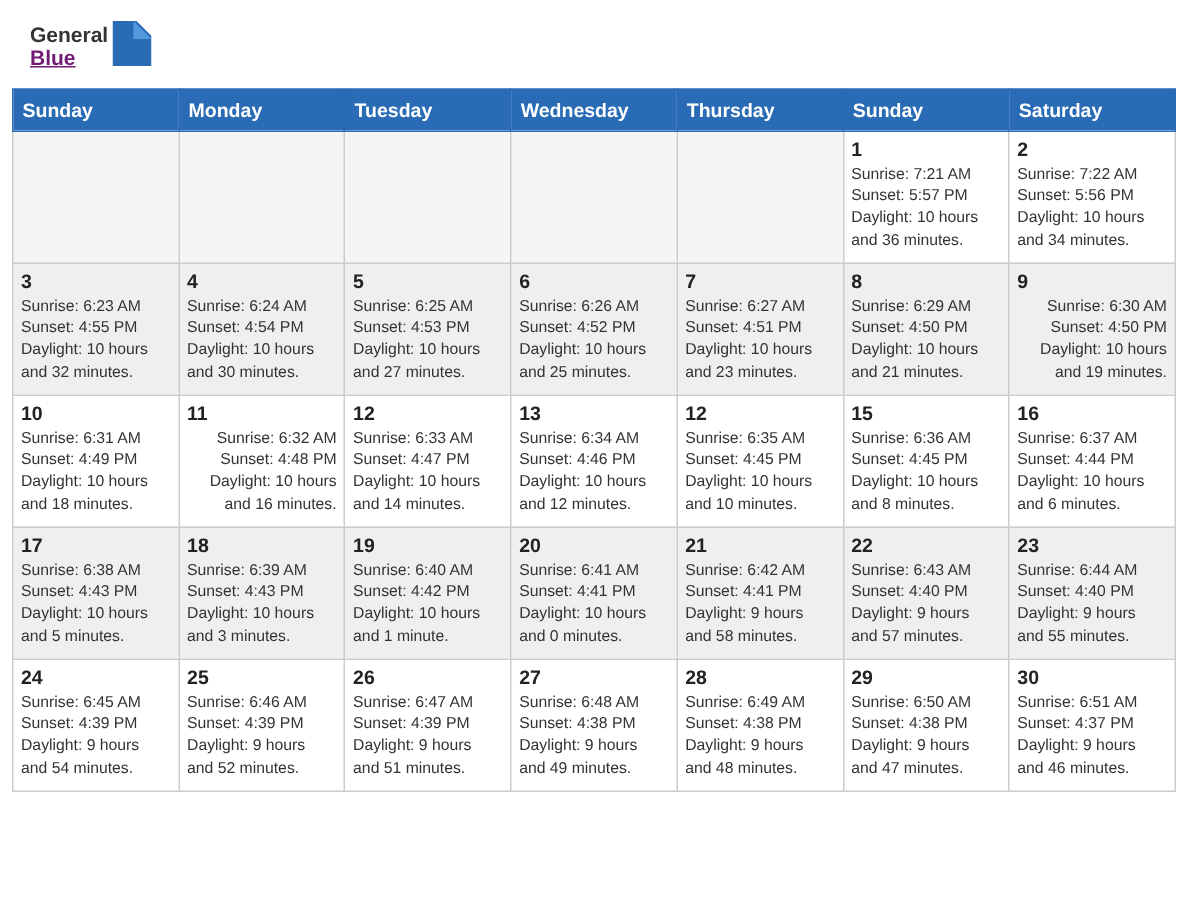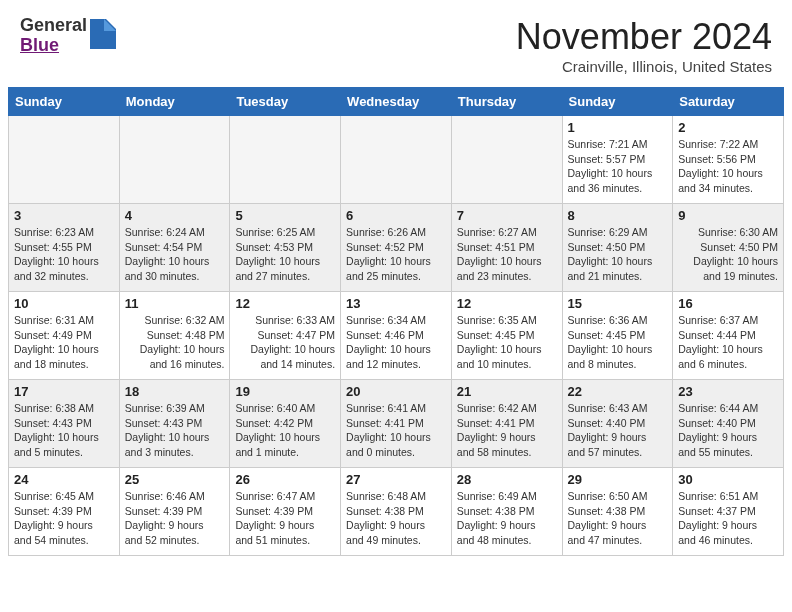--- a/index.html
+++ b/index.html
@@ -13,21 +13,21 @@
       display: flex;
       justify-content: space-between;
       align-items: flex-start;
       padding: 16px 20px 8px 20px;
     }
     .logo {
       display: flex;
       align-items: center;
     }
     .logo-text {
-      font-size: 18px;
+      font-size: 14px;
       font-weight: bold;
       color: #333;
       line-height: 1.1;
     }
     .logo-text .general { display: block; }
     .logo-text .blue { color: #701a75; display: block; text-decoration: underline; }
     .title-block {
       text-align: right;
     }
     .month-title {
@@ -97,24 +97,20 @@
           <span class="general">General</span>
           <span class="blue">Blue</span>
         </div>
       </div>
       <svg width="26" height="30" viewBox="0 0 26 30" style="margin-left:3px;margin-top:-4px;">
         <polygon points="0,0 16,0 26,10 26,30 0,30" fill="#2a6bb5"></polygon>
         <polygon points="14,0 26,12 14,12" fill="#5599dd"></polygon>
       </svg>
     </div>
   </div>
-  <div class="title-block">
-    <div class="month-title">November 2024</div>
-    <div class="location">Crainville, Illinois, United States</div>
-  </div>
 </div>
 
 <div class="calendar-wrapper">
   <table class="calendar">
     <thead>
       <tr>
       <th>Sunday</th>
           <th>Monday</th>
           <th>Tuesday</th>
           <th>Wednesday</th>
@@ -206,21 +202,21 @@
           </td>
           <td>
             <span class="day-num">11</span>
             <div class="day-info" style="white-space: pre-line; text-align: right;">Sunrise: 6:32 AM
 Sunset: 4:48 PM
 Daylight: 10 hours
 and 16 minutes.</div>
           </td>
           <td>
             <span class="day-num">12</span>
-            <div class="day-info" style="white-space: pre-line; text-align: right;">Sunrise: 6:33 AM
+            <div class="day-info" style="white-space: pre-line;">Sunrise: 6:33 AM
 Sunset: 4:47 PM
 Daylight: 10 hours
 and 14 minutes.</div>
           </td>
           <td>
             <span class="day-num">13</span>
             <div class="day-info" style="white-space: pre-line;">Sunrise: 6:34 AM
 Sunset: 4:46 PM
 Daylight: 10 hours
 and 12 minutes.</div>

